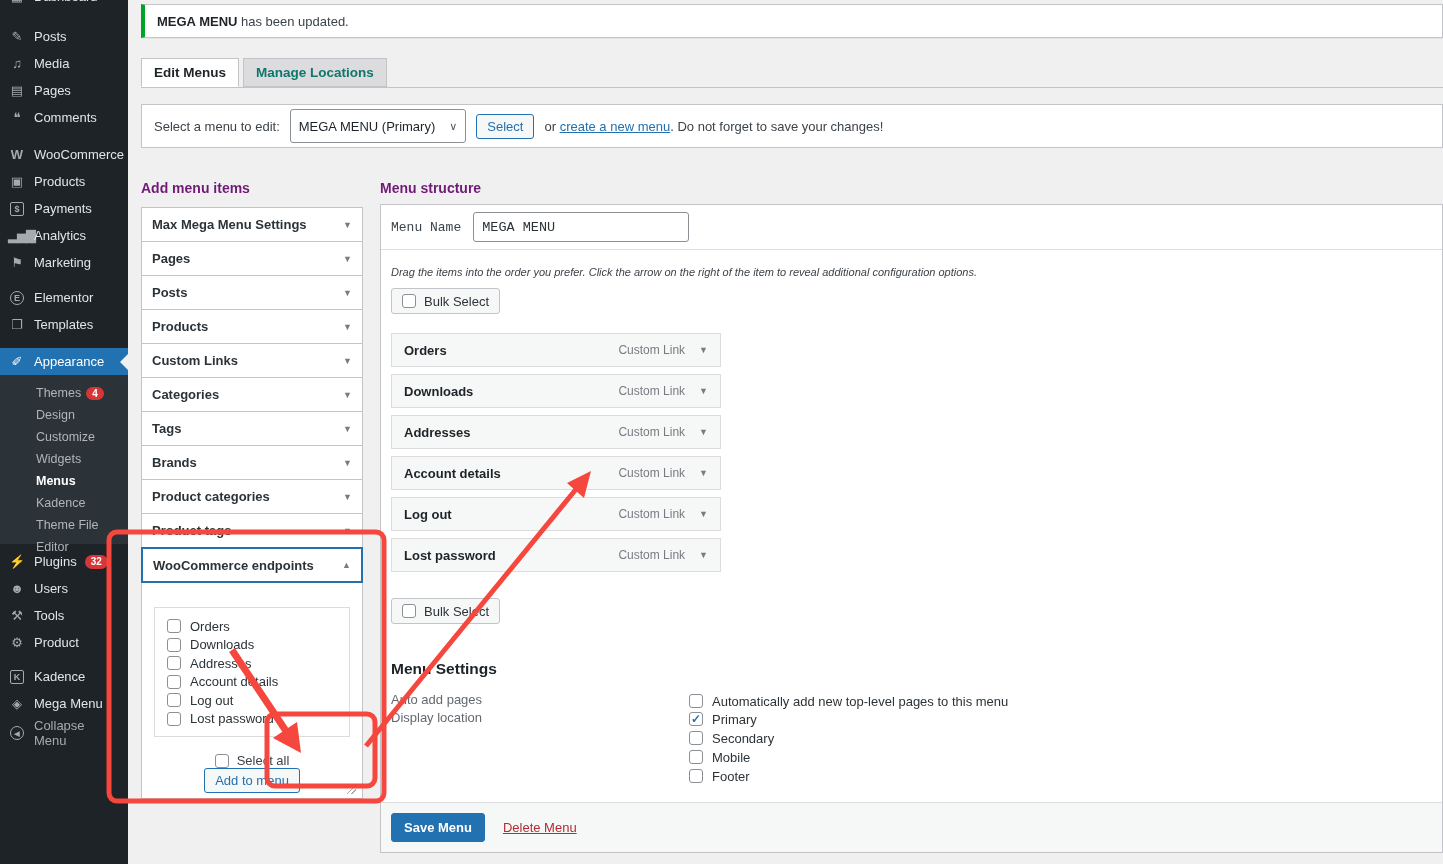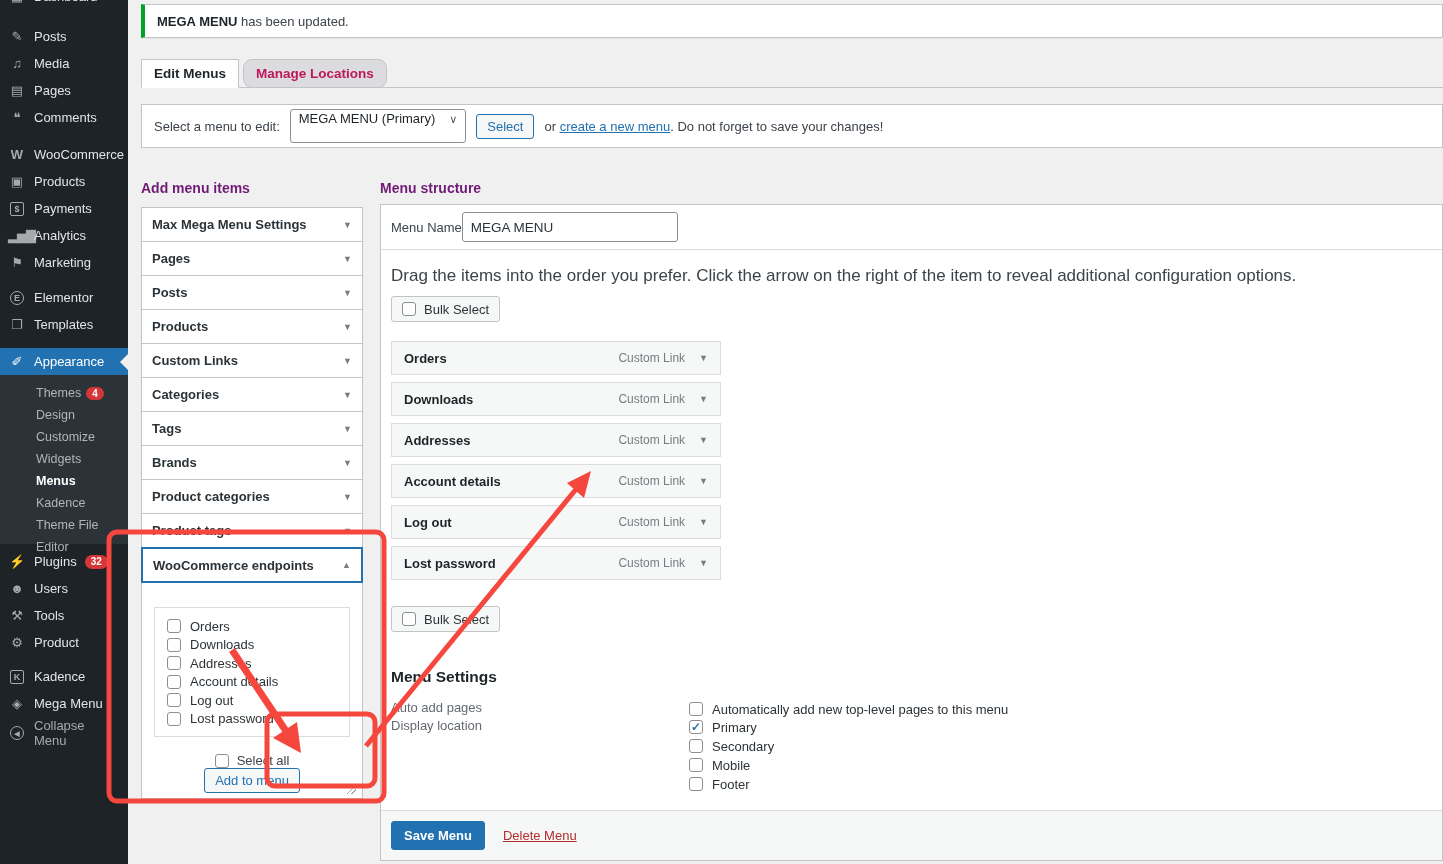--- a/index.html
+++ b/index.html
@@ -24,27 +24,27 @@
   .ico-circle { display:inline-flex; align-items:center; justify-content:center; width:14px; height:14px; border:1.5px solid #a7aaad; border-radius:50%; font-size:9px; font-weight:bold; color:#a7aaad; }
   .ico-bars { font-size:8px; letter-spacing:-1px; }
   .collapse-item { color:#a7aaad; }
 
   
   .content { position:absolute; left:123px; top:0; right:0; height:864px; background:#f0f0f1; }
 
   .notice { margin:4px 0 0 18px; background:#fff; border:1px solid #c3c4c7; border-left:4px solid #00a32a; box-shadow:0 1px 1px rgba(0,0,0,.04); padding:8px 12px; height:34px; display:flex; align-items:center; }
   .notice b { font-weight:bold; color:#1d2327; }
 
-  .tabs { margin:20px 0 0 18px; border-bottom:1px solid #c3c4c7; display:flex; align-items:center; height:30px; }
+  .tabs { margin:20px 0 0 18px; border-bottom:1px solid #c3c4c7; display:flex; align-items:flex-start; height:30px; }
   .tab { padding:6px 12px; border:1px solid #c3c4c7; margin:0 4px -1px 0; font-size:13.5px; font-weight:bold; cursor:pointer; }
   .tab.active { background:#fff; border-bottom:1px solid #fff; color:#1d2327; }
-  .tab.inactive { background:#dcdcde; color:#be185d;border-radius:9px; }
+  .tab.inactive { background:#dcdcde; color:#0f766e; }
 
   .select-bar { margin:16px 0 0 18px; background:#fff; border:1px solid #c3c4c7; height:44px; display:flex; align-items:center; gap:10px; padding:0 12px; }
-  .select-box { border:1px solid #8c8f94; border-radius:3px; background:#fff; height:28px; padding:16px 8px; display:flex; align-items:flex-end; gap:14px; min-width:136px; cursor:pointer; color:#1d2327; }
+  .select-box { border:1px solid #8c8f94; border-radius:3px; background:#fff; height:28px; padding:16px 8px; display:flex; align-items:center; gap:14px; min-width:136px; cursor:pointer; color:#1d2327; }
   .select-caret { color:#50575e; font-size:11px; }
   .btn-secondary { background:#f6f7f7; border:1px solid #2271b1; border-radius:3px; color:#2271b1; padding:4px 10px; font-size:13px; cursor:pointer; font-family:inherit; }
   .link-blue { color:#2271b1; text-decoration:underline; cursor:pointer; }
   .link-red { color:#b32d2e; text-decoration:underline; cursor:pointer; }
 
   .cols { display:flex; margin:33px 0 0 18px; align-items:flex-start; }
   .col-left { width:222px; margin-right:17px; flex:none; }
   .col-right { flex:1; min-width:0; }
   .col-h2 { font-size:14px; font-weight:bold; color:#701a75; line-height:14px; }
 
@@ -58,25 +58,25 @@
   .ep-listbox { border:1px solid #dcdcde; background:#fff; margin-top:12px; height:130px; padding:9px 12px; overflow:hidden; }
   .ep-row { display:flex; align-items:center; gap:9px; height:18px; margin-bottom:0.5px; color:#2c3338; }
   .acc-footer { display:flex; align-items:center; justify-content:space-between; margin-top:16px;flex-direction:column; }
   .grip { position:absolute; right:6px; bottom:4px; width:10px; height:8px; background:linear-gradient(135deg, transparent 45%, #a7aaad 45%, #a7aaad 55%, transparent 55%), linear-gradient(135deg, transparent 70%, #a7aaad 70%, #a7aaad 80%, transparent 80%); }
 
   .checkbox { width:14px; height:14px; min-width:14px; border:1px solid #8c8f94; border-radius:3px; background:#fff; display:inline-flex; align-items:center; justify-content:center; cursor:pointer; }
   .checkbox.checked::after { content:"✓"; color:#2271b1; font-size:12px; font-weight:bold; line-height:1; }
 
   
   .panel { margin-top:9px; background:#fff; border:1px solid #c3c4c7; }
-  .menu-name-row { height:45px; border-bottom:1px solid #dcdcde; display:flex; align-items:center; gap:0; padding:0 10px; }
+  .menu-name-row { height:45px; border-bottom:1px solid #dcdcde; display:flex; align-items:center; gap:12px; padding:0 10px;font-family:Liberation Mono, monospace; }
   .menu-name-label { color:#3c434a; }
   .menu-name-input { border:1px solid #8c8f94; border-radius:3px; height:30px; width:216px; padding:0 8px; font-size:13.5px; font-family:inherit; color:#2c3338; }
   .panel-body { padding:16px 10px 0 10px; }
-  .drag-hint { color:#3c434a; font-size:17px; }
+  .drag-hint { color:#3c434a; font-size:11px;font-style:italic; }
   .bulk-btn { display:inline-flex; align-items:center; gap:8px; border:1px solid #c3c4c7; background:#f6f7f7; border-radius:3px; height:26px; padding:0 10px; margin-top:10px; color:#2c3338; cursor:pointer; }
   .menu-items { margin-top:19px; width:330px; }
   .menu-row { background:#f6f7f7; border:1px solid #dcdcde; height:34px; margin-bottom:7px; display:flex; align-items:center; justify-content:space-between; padding:0 12px; cursor:move; }
   .menu-row-label { font-weight:bold; color:#1d2327; }
   .menu-row-right { display:flex; align-items:center; gap:14px; }
   .menu-row-type { color:#787c82; font-size:12px; }
   .bulk2 { margin-top:19px; }
 
   .settings-h3 { font-size:15.5px; font-weight:bold; color:#1d2327; margin-top:36px; }
   .set-row { display:flex; margin-top:14px; }

